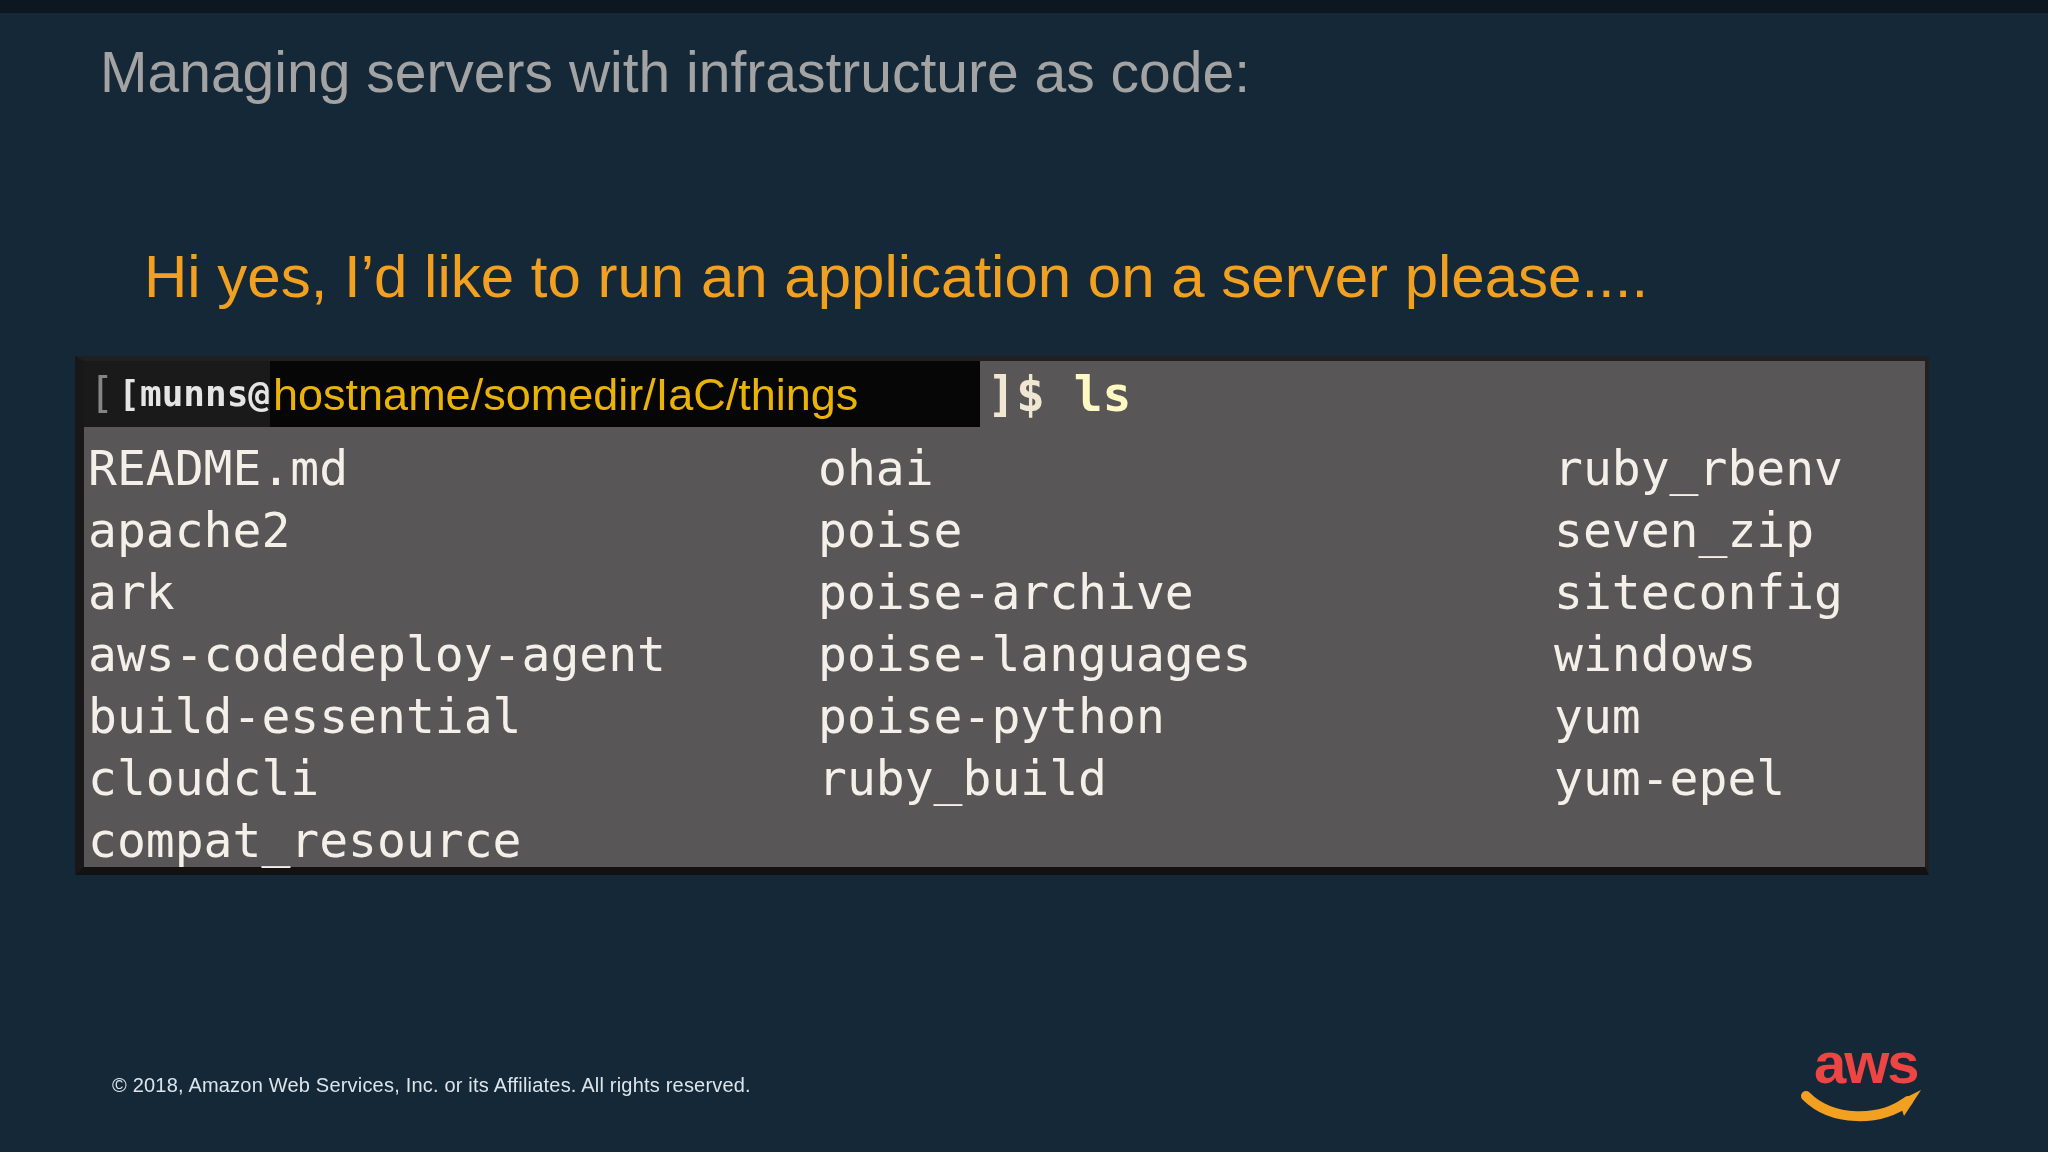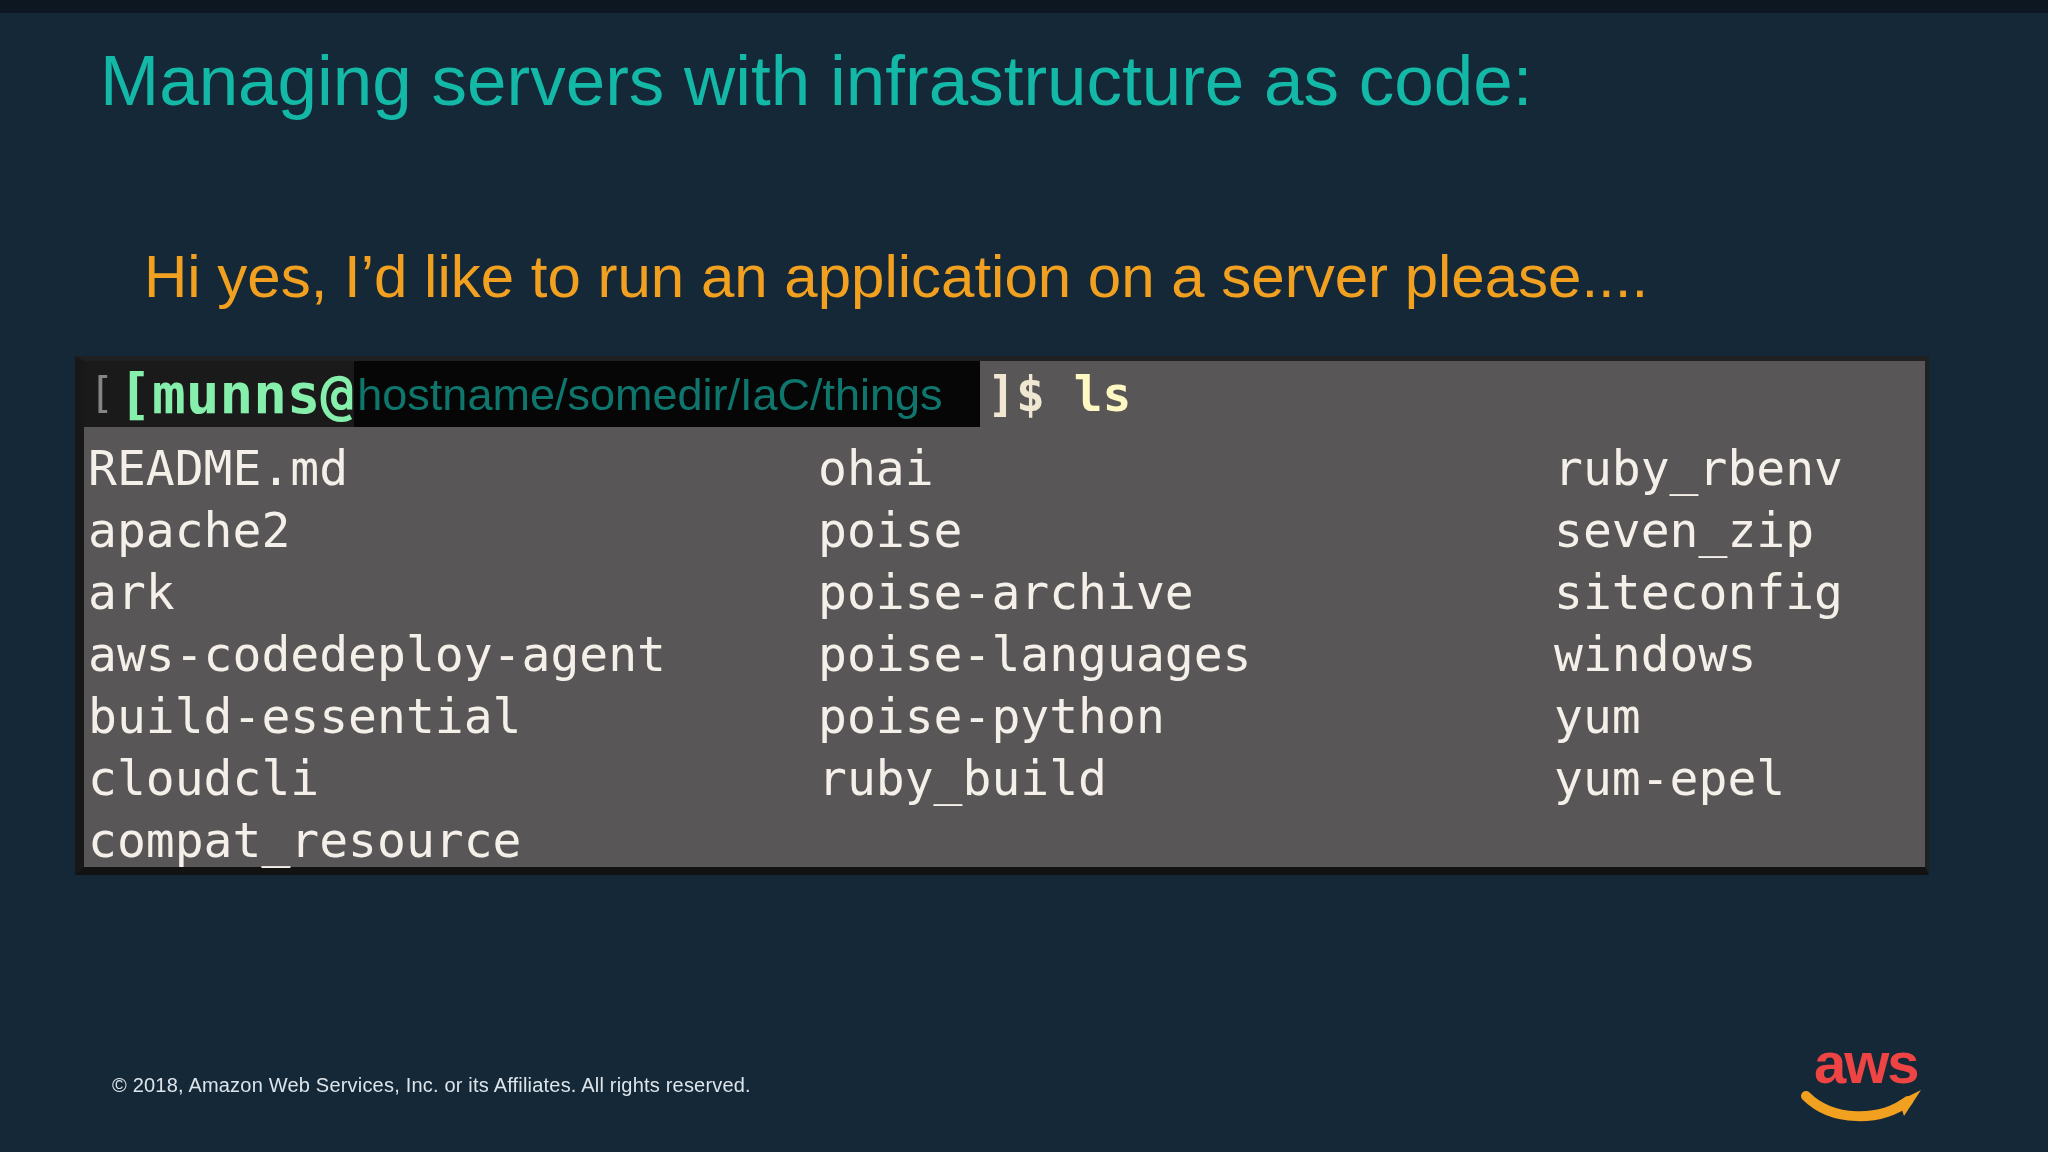--- a/index.html
+++ b/index.html
@@ -20,21 +20,21 @@
     background:var(--background);
     font-family:"Liberation Sans", sans-serif;
     position:relative;
   }
   .top-strip{
     position:absolute;left:0;top:0;width:2048px;height:13px;
     background:var(--top-strip);
   }
   .slide-title{
     position:absolute;left:100px;top:40px;width:1800px;
-    font-size:71px;line-height:1.15;color:#14b8a6;
+    font-size:57px;line-height:1.15;color:#a3a3a3;
     letter-spacing:0px;font-weight:400;
   }
   .slide-subtitle{
     position:absolute;left:100px;top:244px;width:1820px;
     font-size:60px;line-height:1.1;color:var(--accent-orange);
     font-weight:400;
     margin-left:44px;
   }
   .terminal{
     position:absolute;left:75px;top:356px;width:1854px;height:519px;
@@ -53,32 +53,32 @@
     width:896px;min-width:896px;height:66px;
     background:var(--prompt-bg);
     display:flex;align-items:center;
     padding-left:5px;
   }
   .edge-bracket{
     color:#858585;font-size:42px;font-weight:400;
     margin-right:4px;line-height:1;
   }
   .prompt-user{
-    color:#86efac;font-size:56px;font-weight:bold;line-height:1;
+    color:#e5e5e5;font-size:36px;font-weight:bold;line-height:1;
     white-space:pre;
   }
   .redaction-box{
     background:var(--redaction-bg);
     height:66px;flex:1;
     display:flex;align-items:center;
     padding-left:3px;padding-right:20px;
   }
   .redacted-path{
     font-family:"Liberation Sans", sans-serif;
-    color:#0f766e;font-size:45px;line-height:1;white-space:pre;
+    color:#eab308;font-size:45px;line-height:1;white-space:pre;
   }
   .prompt-suffix{
     display:flex;align-items:center;
     color:var(--prompt-suffix);
     font-size:48px;font-weight:bold;line-height:1;
     padding-left:7px;white-space:pre;
   }
   .prompt-command{color:#fef9c3;}
   .listing-column{
     position:absolute;top:76px;

